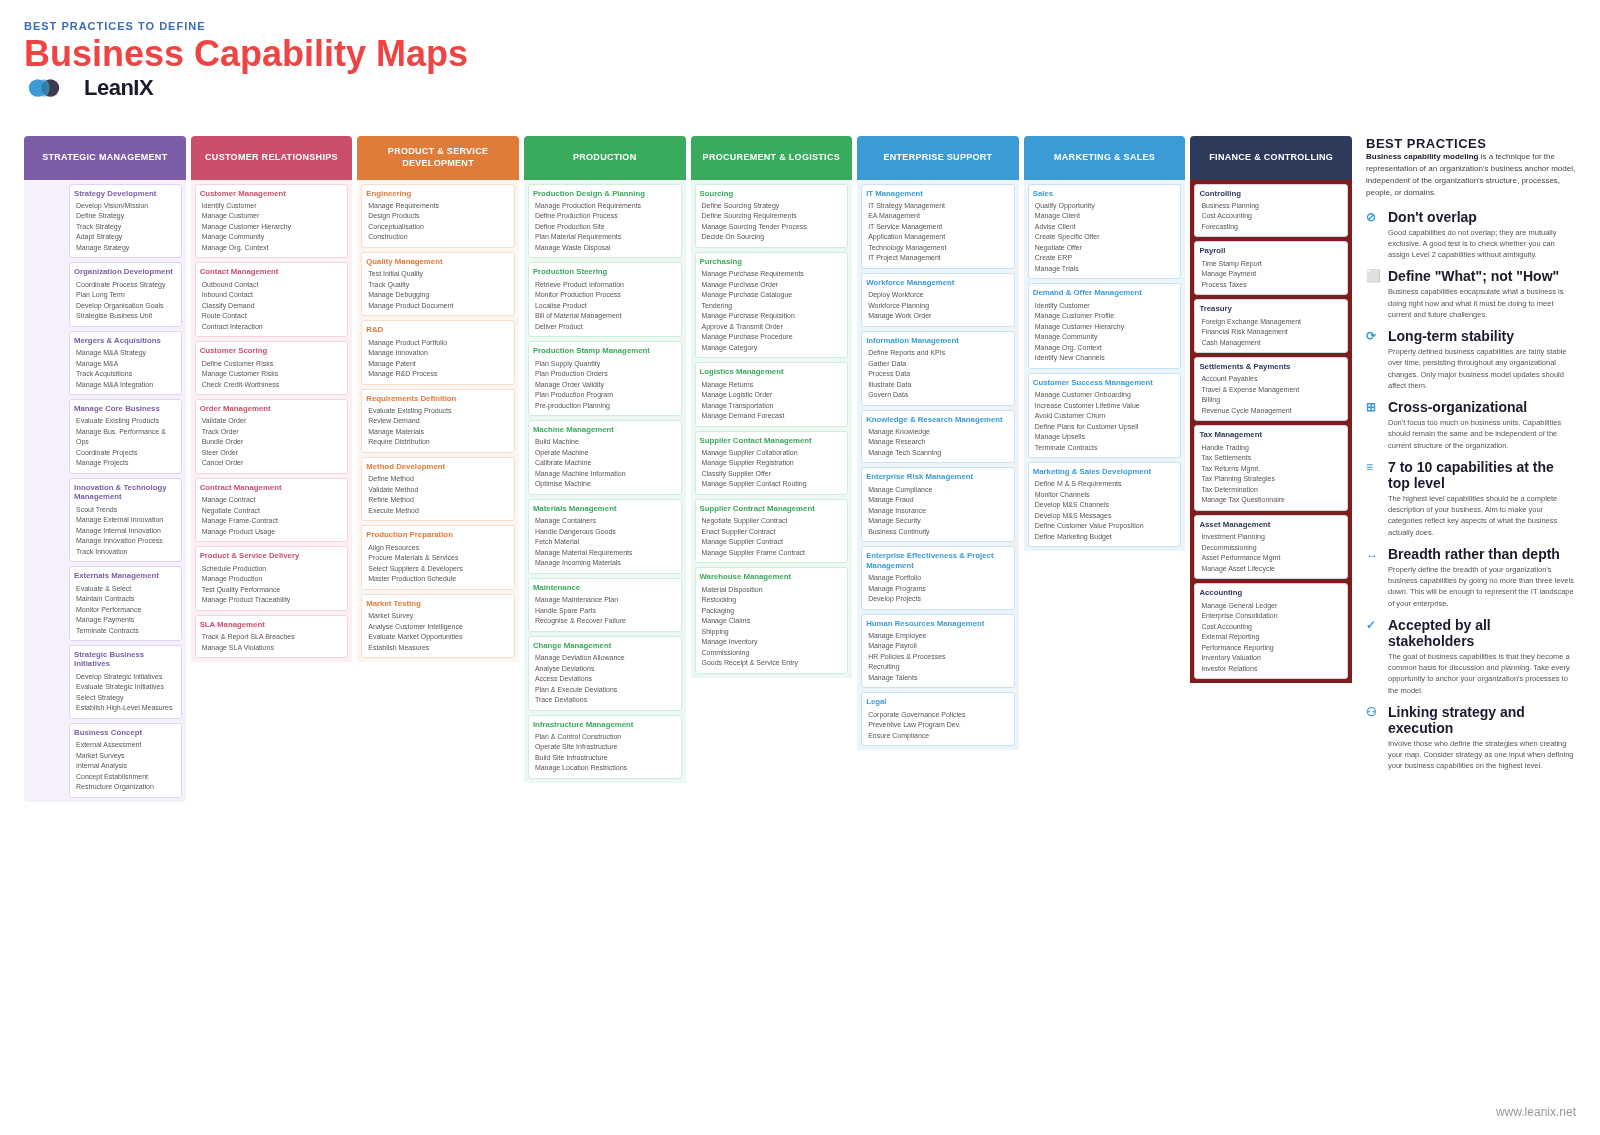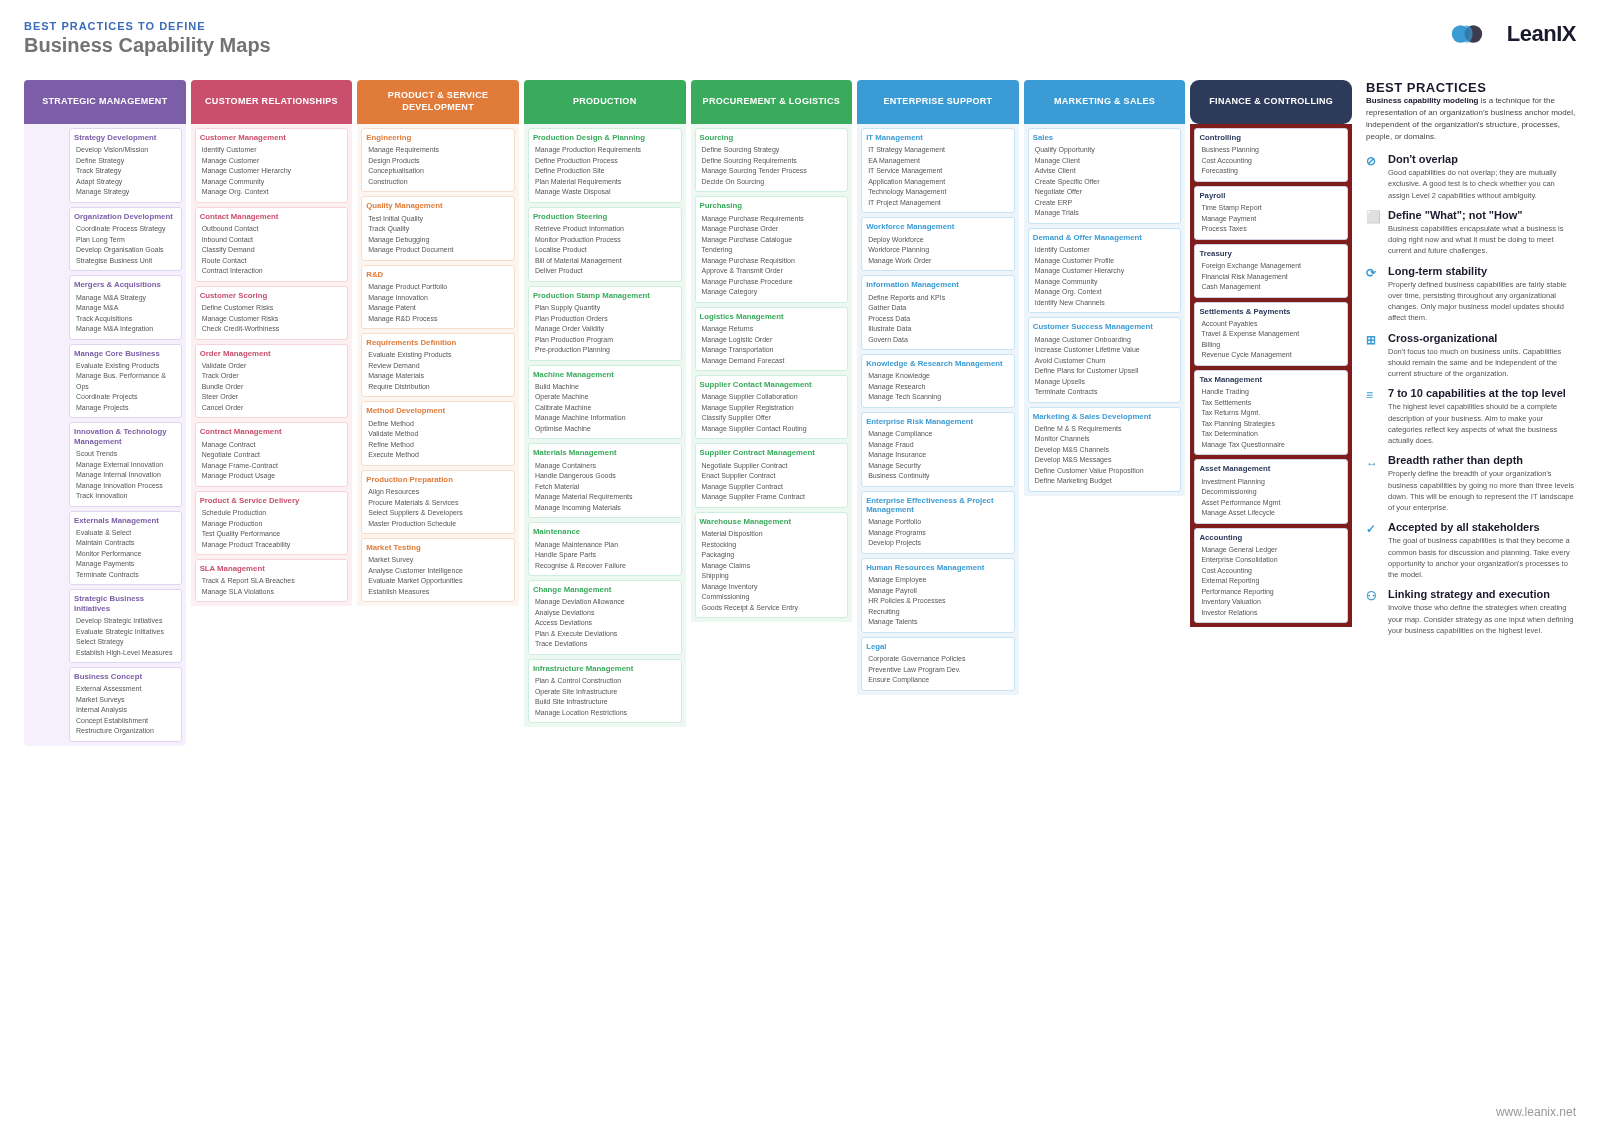--- a/index.html
+++ b/index.html
@@ -13,35 +13,36 @@
 
     .page-wrapper {
       padding: 20px 24px;
     }
 
     
     .header {
       display: flex;
       justify-content: space-between;
       align-items: flex-start;
-      margin-bottom: 24px;
+      margin-bottom: 34px;
+      flex-direction: column;
     }
     .header-left {}
     .header-subtitle {
       font-size: 11px;
       font-weight: 700;
       color: #3b6cb7;
       letter-spacing: 1px;
       text-transform: uppercase;
       margin-bottom: 2px;
     }
     .header-title {
-      font-size: 20px;
+      font-size: 36px;
       font-weight: 900;
-      color: #737373;
+      color: #ef4444;
       line-height: 1.1;
     }
     .logo-area {
       display: flex;
       align-items: center;
       gap: 20px;
     }
     .logo-icon {
       width: 40px;
       height: 28px;
@@ -148,21 +149,21 @@
     .col-enterprise .col-header { background-color: #3b9bd4; }
     .col-enterprise .col-body { background-color: #edf5fb; }
     .col-enterprise .cap-group { border-color: #c8e3f5; }
     .col-enterprise .cap-group-title { color: #3b9bd4; }
 
     .col-marketing .col-header { background-color: #3b9bd4; }
     .col-marketing .col-body { background-color: #edf5fb; }
     .col-marketing .cap-group { border-color: #c8e3f5; }
     .col-marketing .cap-group-title { color: #3b9bd4; }
 
-    .col-finance .col-header { background-color: #2d3a5a; border-radius: 9px; }
+    .col-finance .col-header { background-color: #2d3a5a; }
     .col-finance .col-body { background-color: #7f1d1d; }
     .col-finance .cap-group { border-color: #ced4e4; }
     .col-finance .cap-group-title { color: #2d3a5a; }
 
     
     .best-practices {
       width: 210px;
       flex-shrink: 0;
     }
 
@@ -193,21 +194,21 @@
     .bp-icon {
       width: 16px;
       height: 16px;
       flex-shrink: 0;
       margin-top: 1px;
     }
 
     .bp-item-content {}
 
     .bp-item-title {
-      font-size: 11px;
+      font-size: 14px;
       font-weight: 900;
       color: #1a1a2e;
       margin-bottom: 2px;
     }
 
     .bp-item-text {
       font-size: 7.5px;
       color: #555;
       line-height: 1.5;
     }

